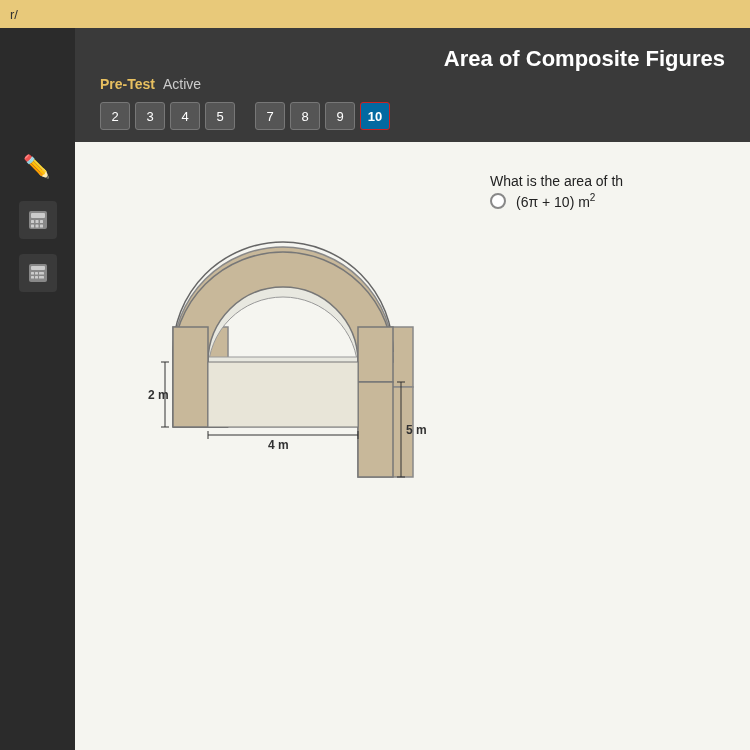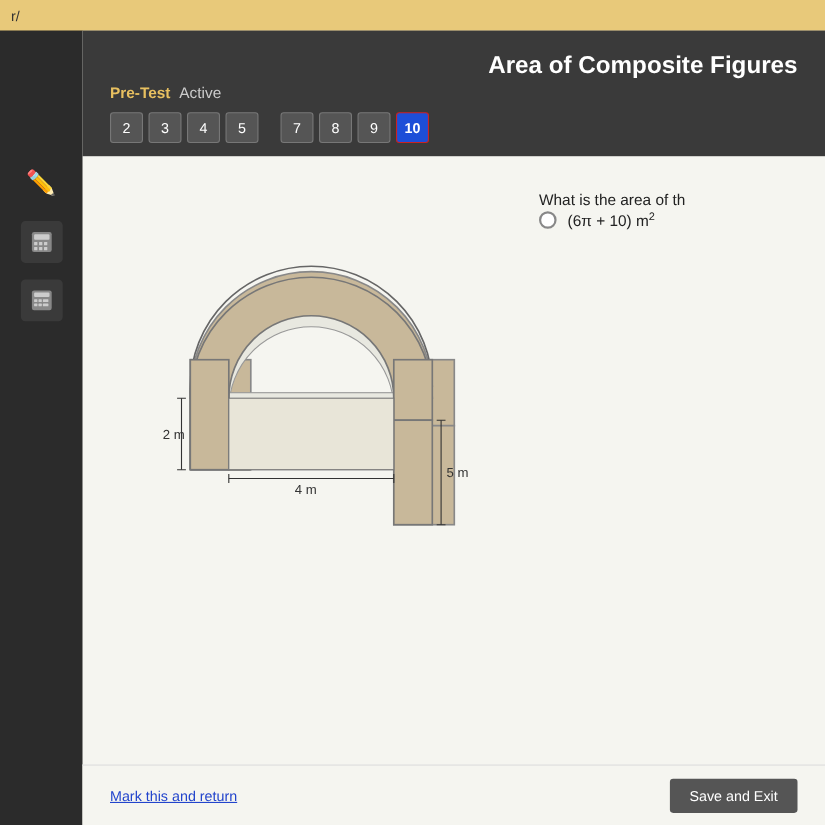--- a/index.html
+++ b/index.html
@@ -109,21 +109,21 @@
       border: 1px solid #777;
       border-radius: 3px;
       color: #fff;
       font-size: 13px;
       display: flex;
       align-items: center;
       justify-content: center;
       cursor: pointer;
     }
     .nav-btn.active {
-      background: #1d4ed8;
+      background: #0369a1;
       border-color: #cc2222;
       color: #fff;
       font-weight: bold;
     }
     .nav-gap {
       width: 10px;
     }
 
     
     .question-area {
@@ -132,20 +132,21 @@
       padding: 20px 0;
     }
 
     
     .figure-area {
       flex: 1;
       display: flex;
       align-items: flex-start;
       justify-content: center;
       padding: 10px 0 0 20px;
+      font-weight: bold;
     }
 
     
     .figure-svg {
       width: 300px;
       height: 320px;
     }
 
     
     .answer-area {
@@ -356,18 +357,14 @@
         <div class="question-text">What is the area of th</div>
         <ul class="options-list">
           <li class="option-item">
             <div class="option-radio"></div>
             <span class="option-text">(6π + 10) m<sup>2</sup></span>
           </li>
         </ul>
       </div>
     </div>
 
-    <div class="footer">
-      <a class="mark-return-link">Mark this and return</a>
-      <button class="save-exit-btn">Save and Exit</button>
-    </div>
   </div>
 </div>
 
 </body></html>

